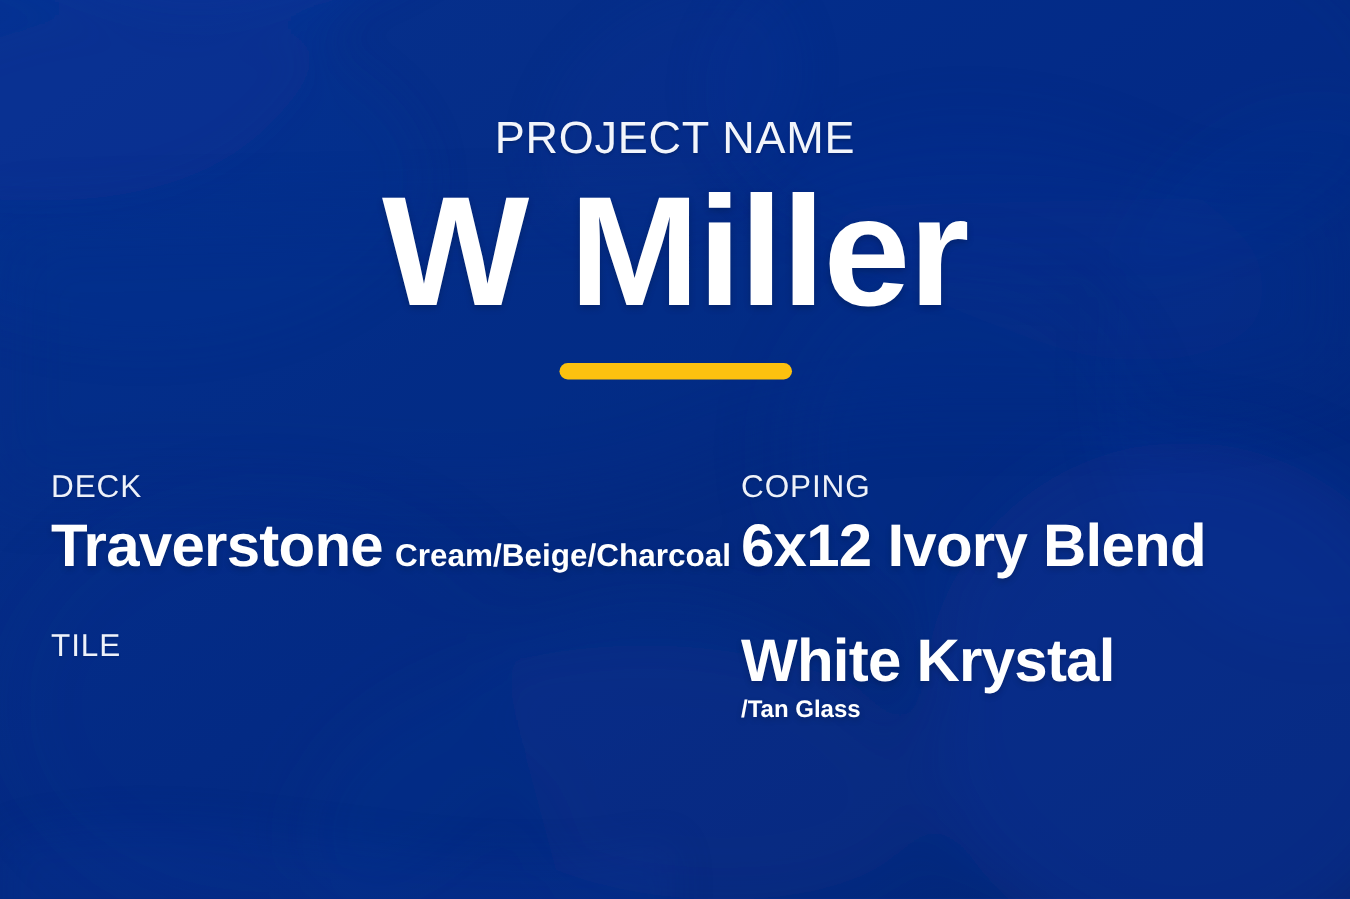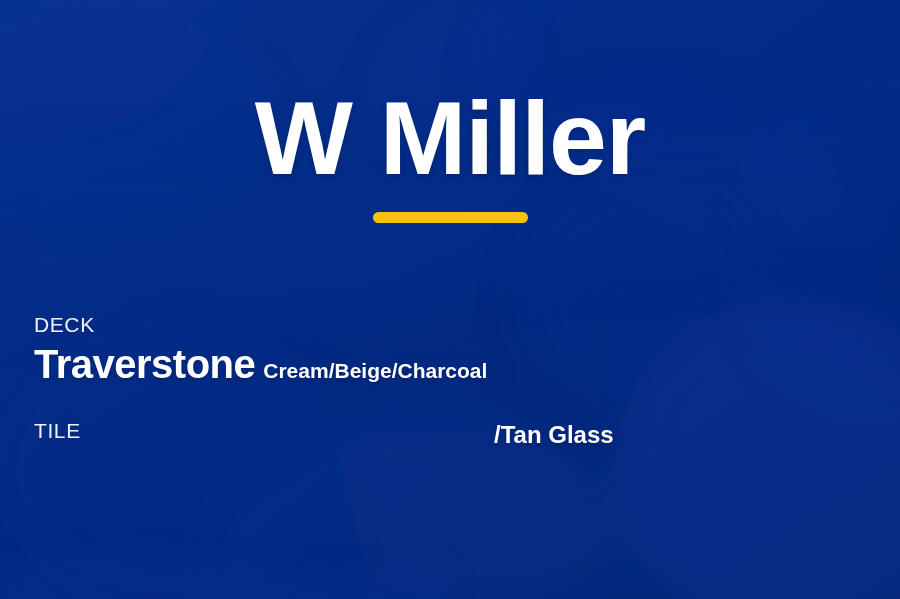--- a/index.html
+++ b/index.html
@@ -103,21 +103,21 @@
   }
   .spec-suffix {
     font-size: 21px;
     font-weight: 700;
     color: #ffffff;
     letter-spacing: 0;
     margin-left: 8px;
     vertical-align: baseline;
   }
   .spec-subvalue {
-    font-size: 24px;
+    font-size: 16px;
     font-weight: 700;
     color: #ffffff;
     line-height: 1.1;
     margin: 2px 0 0 0;
     white-space: nowrap;
     text-shadow: 0 2px 4px rgba(0,0,0,0.18);
   }
 </style>
 </head>
 <body>
@@ -162,36 +162,46 @@
       <path d="M 540 110 C 620 60, 760 80, 830 160 C 880 220, 790 260, 700 230 C 600 195, 500 150, 540 110 Z" fill="#0b349c" opacity="0.5"></path>
     </g>
 
     <g opacity="0.16" filter="url(#soften)">
       <path d="M 0 560 C 150 520, 300 600, 450 560 L 450 640 L 0 640 Z" fill="#0c37a2"></path>
       <path d="M 520 0 C 560 60, 520 120, 430 150 C 380 165, 340 120, 370 60 C 395 10, 470 -30, 520 0 Z" fill="#0b3599"></path>
     </g>
   </svg>
 
   <div class="header">
+    <p class="eyebrow">PROJECT NAME</p>
     <h1 class="project-title">W Miller</h1>
     <div class="divider"></div>
   </div>
 
   <div class="specs">
 
     <div class="spec spec-deck">
       <p class="spec-label">DECK</p>
       <p class="spec-value">
         <span>Traverstone</span><span class="spec-suffix">Cream/Beige/Charcoal</span>
       </p>
     </div>
 
+    <div class="spec spec-coping">
+      <p class="spec-label">COPING</p>
+      <p class="spec-value">
+        <span>6x12 Ivory Blend</span>
+      </p>
+    </div>
 
     <div class="spec spec-tile">
       <p class="spec-label">TILE</p>
     </div>
 
     <div class="spec spec-interior">
+      <p class="spec-value">
+        <span>White Krystal</span>
+      </p>
       <p class="spec-subvalue">/Tan Glass</p>
     </div>
 
   </div>
 </div>
 
 </body></html>

